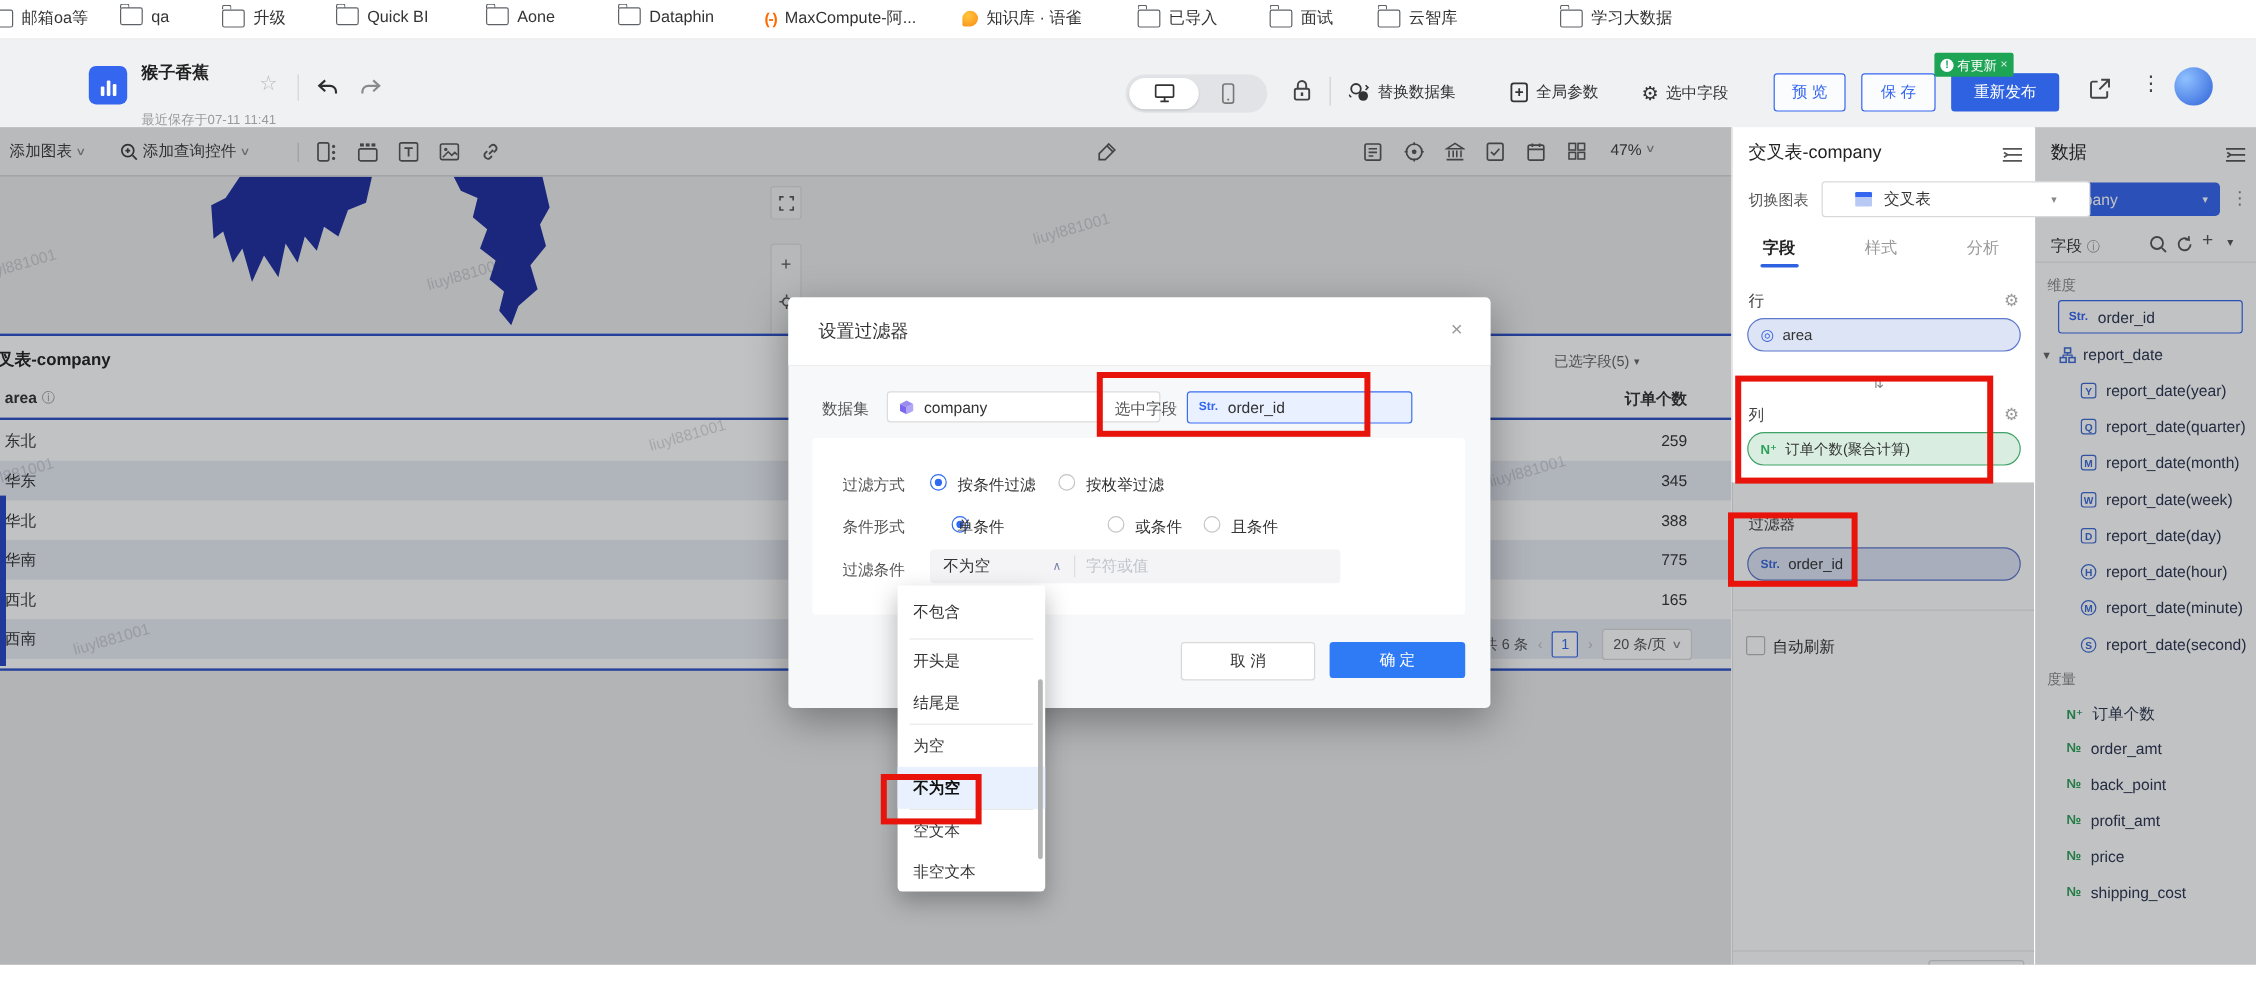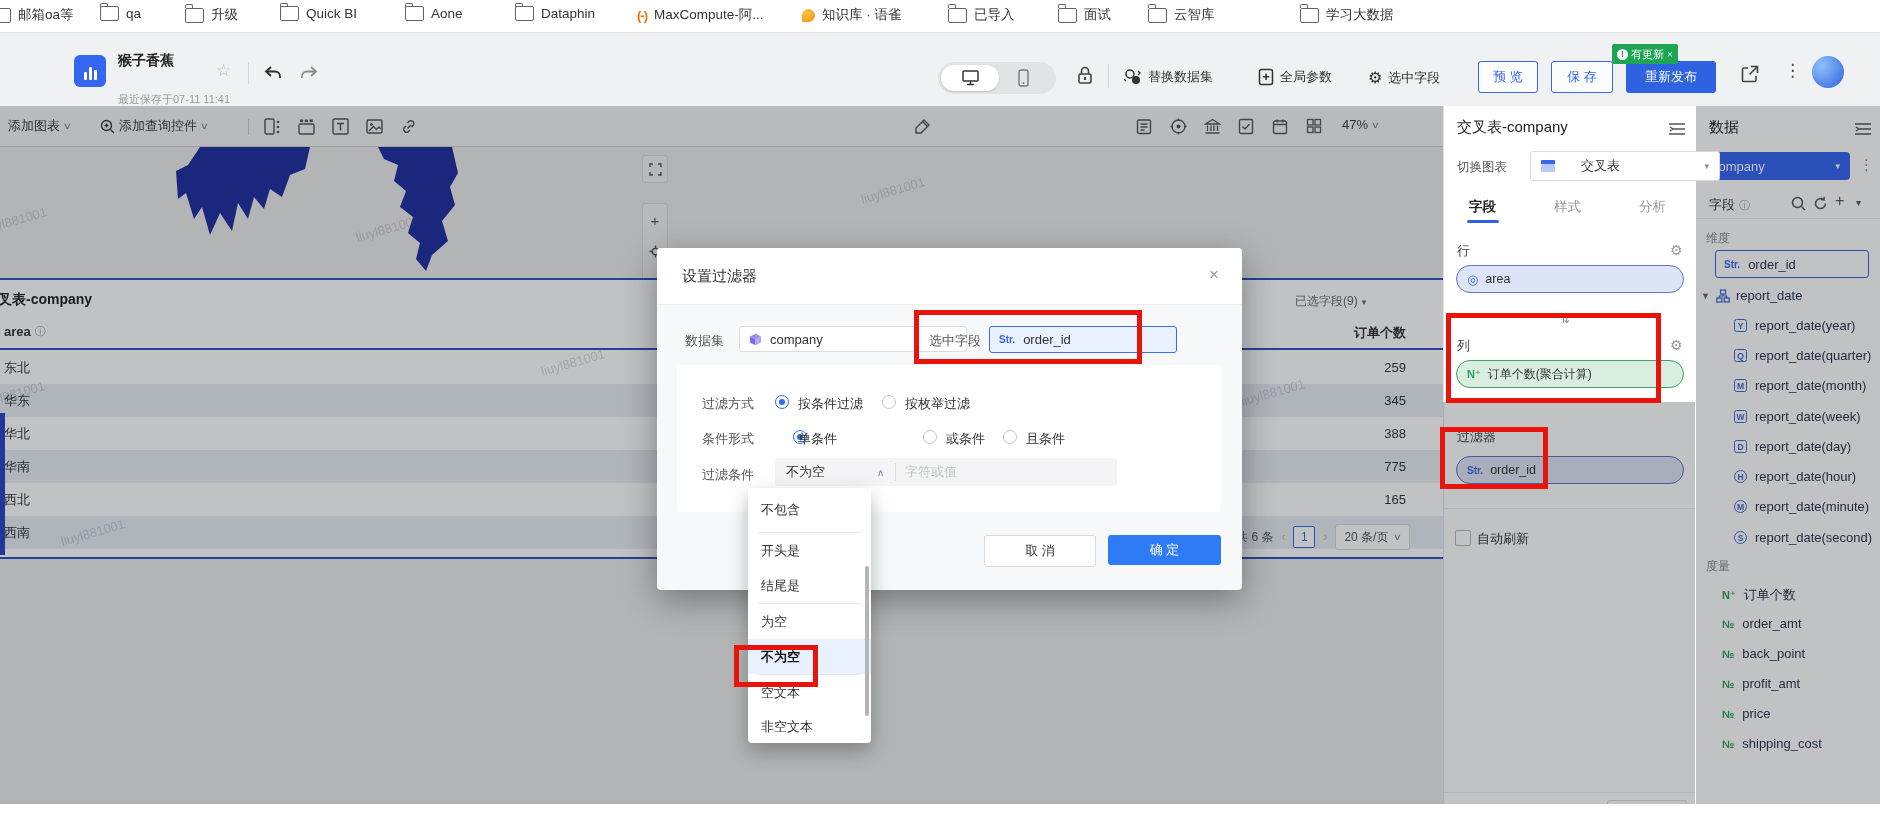--- a/index.html
+++ b/index.html
@@ -336,21 +336,21 @@
     </div>
 
     <div class="abs" style="left:2px;top:140px;font-size:13px;color:#222">price</div>
     <div class="abs" style="left:44px;top:140px;font-size:13px;color:#222">574.8</div>
     <div class="abs" style="left:80px;top:141px;width:106px;height:13px;background:#1b2da8"></div>
     <div class="abs" style="left:192px;top:140px;font-size:13px;color:#222">574.8</div>
 
     <div class="tablecard">
       <div class="abs" style="left:-16px;top:11px;font-size:14px;font-weight:bold;color:#222">交叉表-company</div>
       <div class="abs row" style="left:1295px;top:13px;font-size:12px;color:#666;gap:4px">
-          <span>已选字段(9)</span>
+          <span>已选字段(5)</span>
           <span style="font-size:9px">▾</span>
         </div>
       <div class="abs row" style="left:4px;top:44px;font-size:13px;font-weight:bold;color:#333;gap:4px">
           <span>area</span>
           <span style="font-weight:normal;color:#999;font-size:11px">ⓘ</span>
         </div>
       <div class="abs" style="right:37px;top:44px;font-size:13px;font-weight:bold;color:#333">订单个数</div>
       <div class="abs" style="left:0;top:68px;width:1443px;height:2px;background:#2d51c9"></div>
       <div class="trow" style="top:71px">
           <span class="tcell-a">东北</span>
@@ -401,21 +401,21 @@
   </div>
 
   <div class="abs panel" style="left:1443px;top:106px;width:252px;height:726px;z-index:25">
     <div class="abs ptitle" style="left:13px;top:12px">交叉表-company</div>
     <div class="abs" style="left:224px;top:16px">
         <svg width="18" height="14" viewBox="0 0 18 14">
           <path d="M1 2 H17 M5 7 H17 M1 12 H17 M5 7 L2 5 M5 7 L2 9" stroke="#555" stroke-width="1.5" fill="none"></path>
         </svg>
       </div>
     <div class="abs plabel" style="left:13px;top:53px">切换图表</div>
-    <div class="abs seltab" style="left:86px;top:45px;width:168px;height:28px;padding:0 10px;gap:26px">
+    <div class="abs seltab" style="left:74px;top:45px;width:168px;height:28px;padding:0 27px;gap:10px">
       <span style="width:14px;height:12px;background:linear-gradient(#3566f0 4px,#b9c9f5 4px);border-radius:1px"></span>
       <span>交叉表</span>
       <span style="margin-left:auto;font-size:9px;color:#888">▾</span>
     </div>
     <div class="abs" style="left:25px;top:92px;font-size:13.5px;color:#222;font-weight:bold">字段</div>
     <div class="abs" style="left:110px;top:92px;font-size:13.5px;color:#999">样式</div>
     <div class="abs" style="left:195px;top:92px;font-size:13.5px;color:#999">分析</div>
     <div class="abs" style="left:23px;top:114px;width:32px;height:3px;background:#2f62e0;border-radius:2px"></div>
 
     <div class="abs" style="left:13px;top:136px;font-size:13px;color:#444">行</div>

